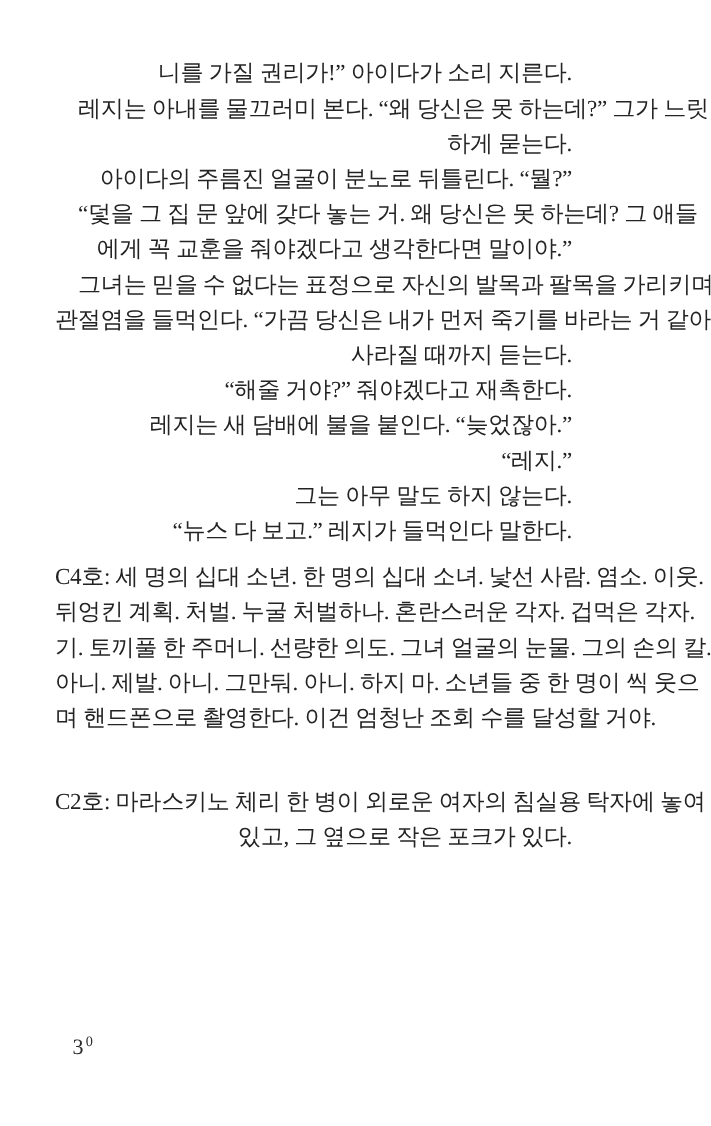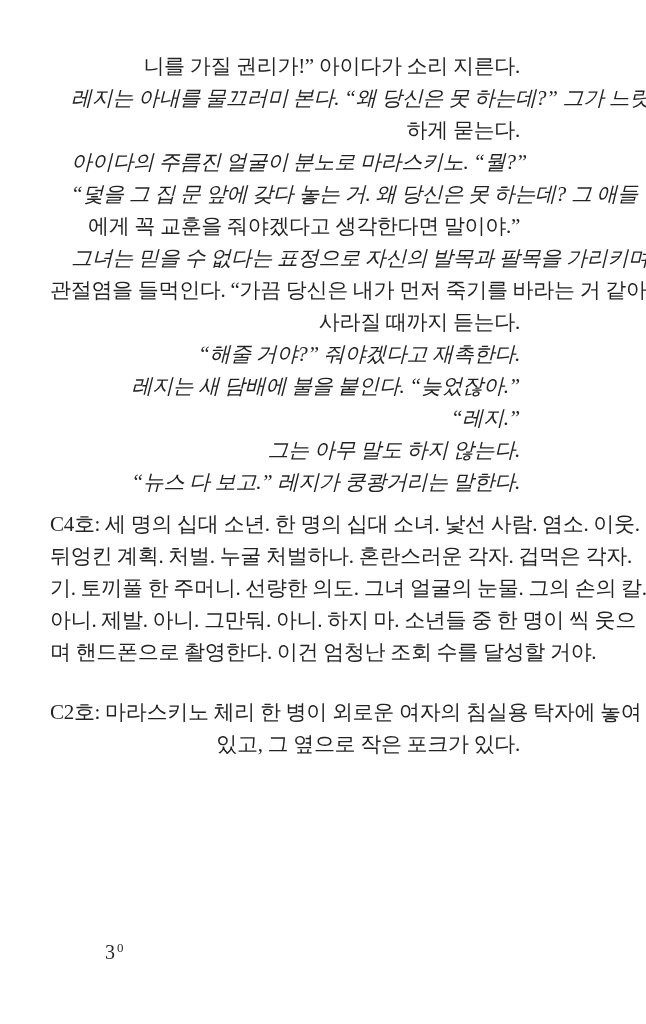--- a/index.html
+++ b/index.html
@@ -24,64 +24,62 @@
     line-height: 32px;
     letter-spacing: -0.3px;
     text-align: right;
   }
   .line {
     height: 32px;
     white-space: nowrap;
   }
   .line.indent {
     padding-left: 21px;
-    font-style: italic;
   }
   .section-c4 {
     margin-top: 10px;
   }
   .section-c2 {
-    margin-top: 28px;
+    margin-top: 44px;
   }
   .page-number {
     position: absolute;
     left: 66px;
     top: 941px;
     font-size: 20px;
     color: #2a2a2a;
     letter-spacing: 1px;
-    margin-left: 39px;
   }
   .page-number .digit-small {
     font-size: 13px;
     position: relative;
     top: -7px;
     left: 1px;
   }
 </style>
 </head>
 <body>
 
 <div class="text-block">
 
   <div class="section-dialogue">
     <div class="line">니를 가질 권리가!” 아이다가 소리 지른다.</div>
     <div class="line indent">레지는 아내를 물끄러미 본다. “왜 당신은 못 하는데?” 그가 느릿</div>
     <div class="line">하게 묻는다.</div>
-    <div class="line indent">아이다의 주름진 얼굴이 분노로 마라스키노. “뭘?”</div>
+    <div class="line indent">아이다의 주름진 얼굴이 분노로 뒤틀린다. “뭘?”</div>
     <div class="line indent">“덫을 그 집 문 앞에 갖다 놓는 거. 왜 당신은 못 하는데? 그 애들</div>
     <div class="line">에게 꼭 교훈을 줘야겠다고 생각한다면 말이야.”</div>
     <div class="line indent">그녀는 믿을 수 없다는 표정으로 자신의 발목과 팔목을 가리키며</div>
     <div class="line">관절염을 들먹인다. “가끔 당신은 내가 먼저 죽기를 바라는 거 같아.”</div>
     <div class="line">사라질 때까지 듣는다.</div>
     <div class="line indent">“해줄 거야?” 줘야겠다고 재촉한다.</div>
     <div class="line indent">레지는 새 담배에 불을 붙인다. “늦었잖아.”</div>
     <div class="line indent">“레지.”</div>
     <div class="line indent">그는 아무 말도 하지 않는다.</div>
-    <div class="line indent">“뉴스 다 보고.” 레지가 쿵쾅거리는 말한다.</div>
+    <div class="line indent">“뉴스 다 보고.” 레지가 들먹인다 말한다.</div>
   </div>
 
   <div class="section-c4">
     <div class="line">C4호: 세 명의 십대 소년. 한 명의 십대 소녀. 낯선 사람. 염소. 이웃.</div>
     <div class="line">뒤엉킨 계획. 처벌. 누굴 처벌하나. 혼란스러운 각자. 겁먹은 각자.</div>
     <div class="line">기. 토끼풀 한 주머니. 선량한 의도. 그녀 얼굴의 눈물. 그의 손의 칼.</div>
     <div class="line">아니. 제발. 아니. 그만둬. 아니. 하지 마. 소년들 중 한 명이 씩 웃으</div>
     <div class="line">며 핸드폰으로 촬영한다. 이건 엄청난 조회 수를 달성할 거야.</div>
   </div>
 

